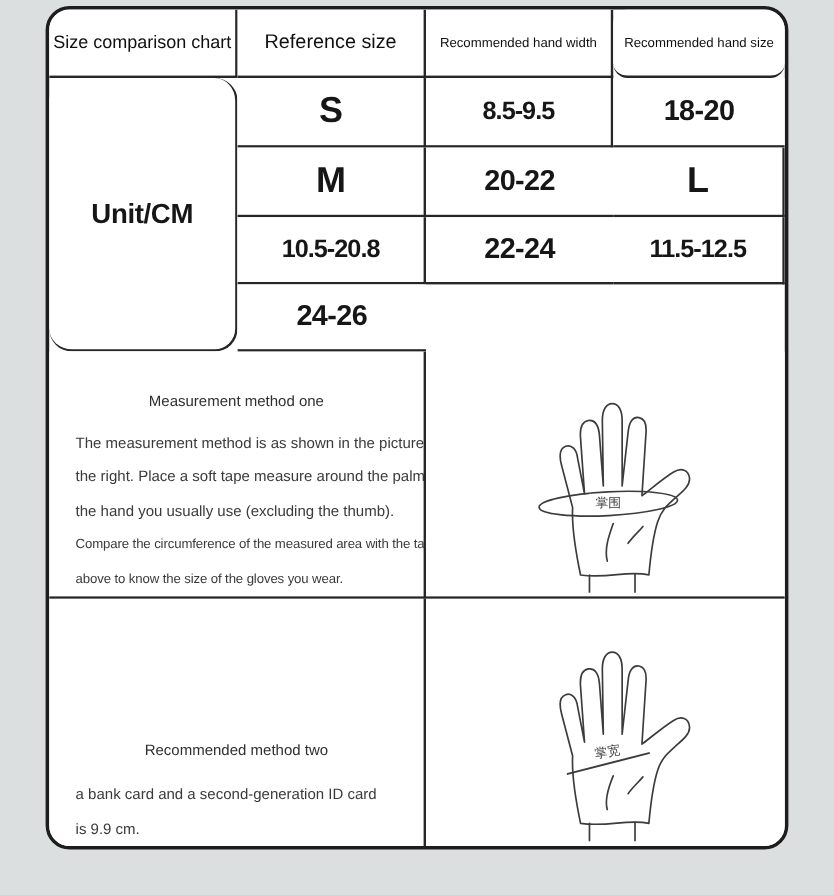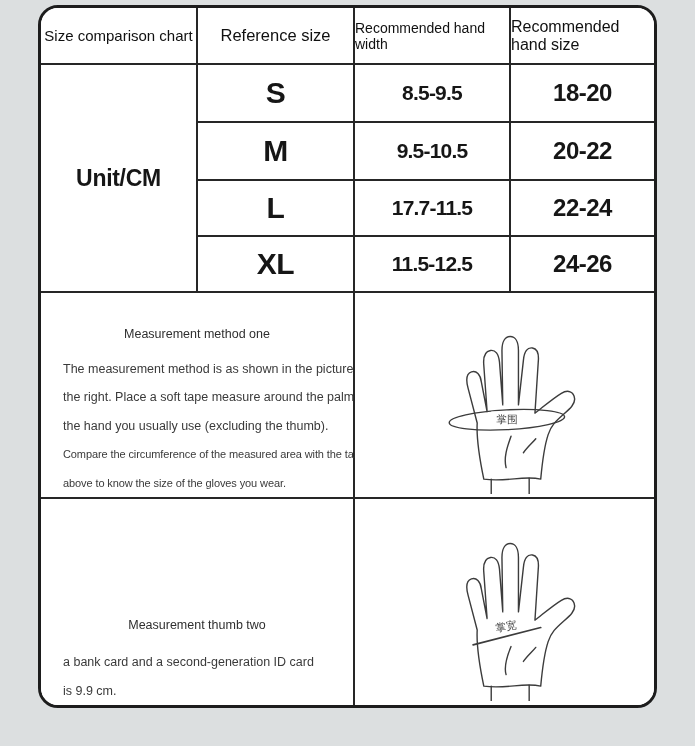--- a/index.html
+++ b/index.html
@@ -25,23 +25,23 @@
   }
   .cell{
     display:flex;align-items:center;justify-content:center;
     box-sizing:border-box;
     background:#ffffff;
   }
   .br{border-right:2px solid #262626;}
   .bb{border-bottom:2px solid #262626;}
   .hdr-1{font-size:15px;color:#101010;}
   .hdr-2{font-size:16.5px;color:#101010;}
-  .hdr-3{font-size:14px;color:#101010;}
-  .hdr-4{font-size:16px;color:#101010;}
-  .unit-cell{grid-row:2/6;grid-column:1;font-size:23px;font-weight:bold;letter-spacing:-0.3px;}
+  .hdr-3{font-size:11px;color:#101010;}
+  .hdr-4{font-size:11px;color:#101010;border-radius:12px;}
+  .unit-cell{grid-row:2/6;grid-column:1;font-size:23px;font-weight:bold;letter-spacing:-0.3px;border-radius:19px;}
   .size-letter{font-size:30px;font-weight:bold;letter-spacing:-0.5px;}
   .num{font-size:21px;font-weight:bold;letter-spacing:-0.8px;}
   .range{font-size:24px;font-weight:bold;letter-spacing:-0.5px;}
   .method-cell{
     grid-column:1/3;
     flex-direction:column;align-items:flex-start;justify-content:flex-end;
   }
   .img-cell{grid-column:3/5;padding-left:18px;}
   .method-title{
     width:100%;text-align:center;
@@ -67,28 +67,26 @@
   <div class="cell br bb hdr-3">Recommended hand width</div>
   <div class="cell bb hdr-4">Recommended hand size</div>
 
   <div class="cell br bb unit-cell">Unit/CM</div>
 
   <div class="cell br bb size-letter">S</div>
   <div class="cell br bb num">8.5-9.5</div>
   <div class="cell bb range">18-20</div>
 
   <div class="cell br bb size-letter">M</div>
-  <div class="cell br bb num">9.5-10.5</div>
   <div class="cell bb range">20-22</div>
 
   <div class="cell br bb size-letter">L</div>
-  <div class="cell br bb num">17.7-11.5</div>
+  <div class="cell br bb num">10.5-20.8</div>
   <div class="cell bb range">22-24</div>
 
-  <div class="cell br bb size-letter">XL</div>
   <div class="cell br bb num">11.5-12.5</div>
   <div class="cell bb range">24-26</div>
 
   <div class="cell br bb method-cell m1">
     <div class="method-title">Measurement method one</div>
     <div class="method-lines">
       <div class="method-line">The measurement method is as shown in the picture on</div>
       <div class="method-line">the right. Place a soft tape measure around the palm of</div>
       <div class="method-line">the hand you usually use (excluding the thumb).</div>
       <div class="method-line small">Compare the circumference of the measured area with the table</div>
@@ -128,21 +126,21 @@
         <path d="M 97,170 C 92,184 88,196 91,208" fill="none"></path>
         <path d="M 112,190 C 117,183 123,178 127,173" fill="none"></path>
         <ellipse cx="92" cy="150" rx="70" ry="12" fill="none" transform="rotate(-3 92 150)"></ellipse>
       </g>
       <rect x="73" y="140" width="38" height="17" fill="#ffffff"></rect>
       <text x="92" y="153.5" text-anchor="middle" font-size="13" fill="#3c3c3c" font-family="DejaVu Sans, sans-serif">掌围</text>
     </svg>
   </div>
 
   <div class="cell br method-cell m2">
-    <div class="method-title">Measurement thumb two</div>
+    <div class="method-title">Recommended method two</div>
     <div class="method-lines">
       <div class="method-line">a bank card and a second-generation ID card</div>
       <div class="method-line">is 9.9 cm.</div>
     </div>
   </div>
 
   <div class="cell img-cell">
     <svg class="hand-svg" width="165" height="198" viewBox="0 0 200 240" fill="none">
       <g stroke="#3c3c3c" stroke-width="1.7" fill="#ffffff" stroke-linecap="round" stroke-linejoin="round">
         <path d="M 64,222

